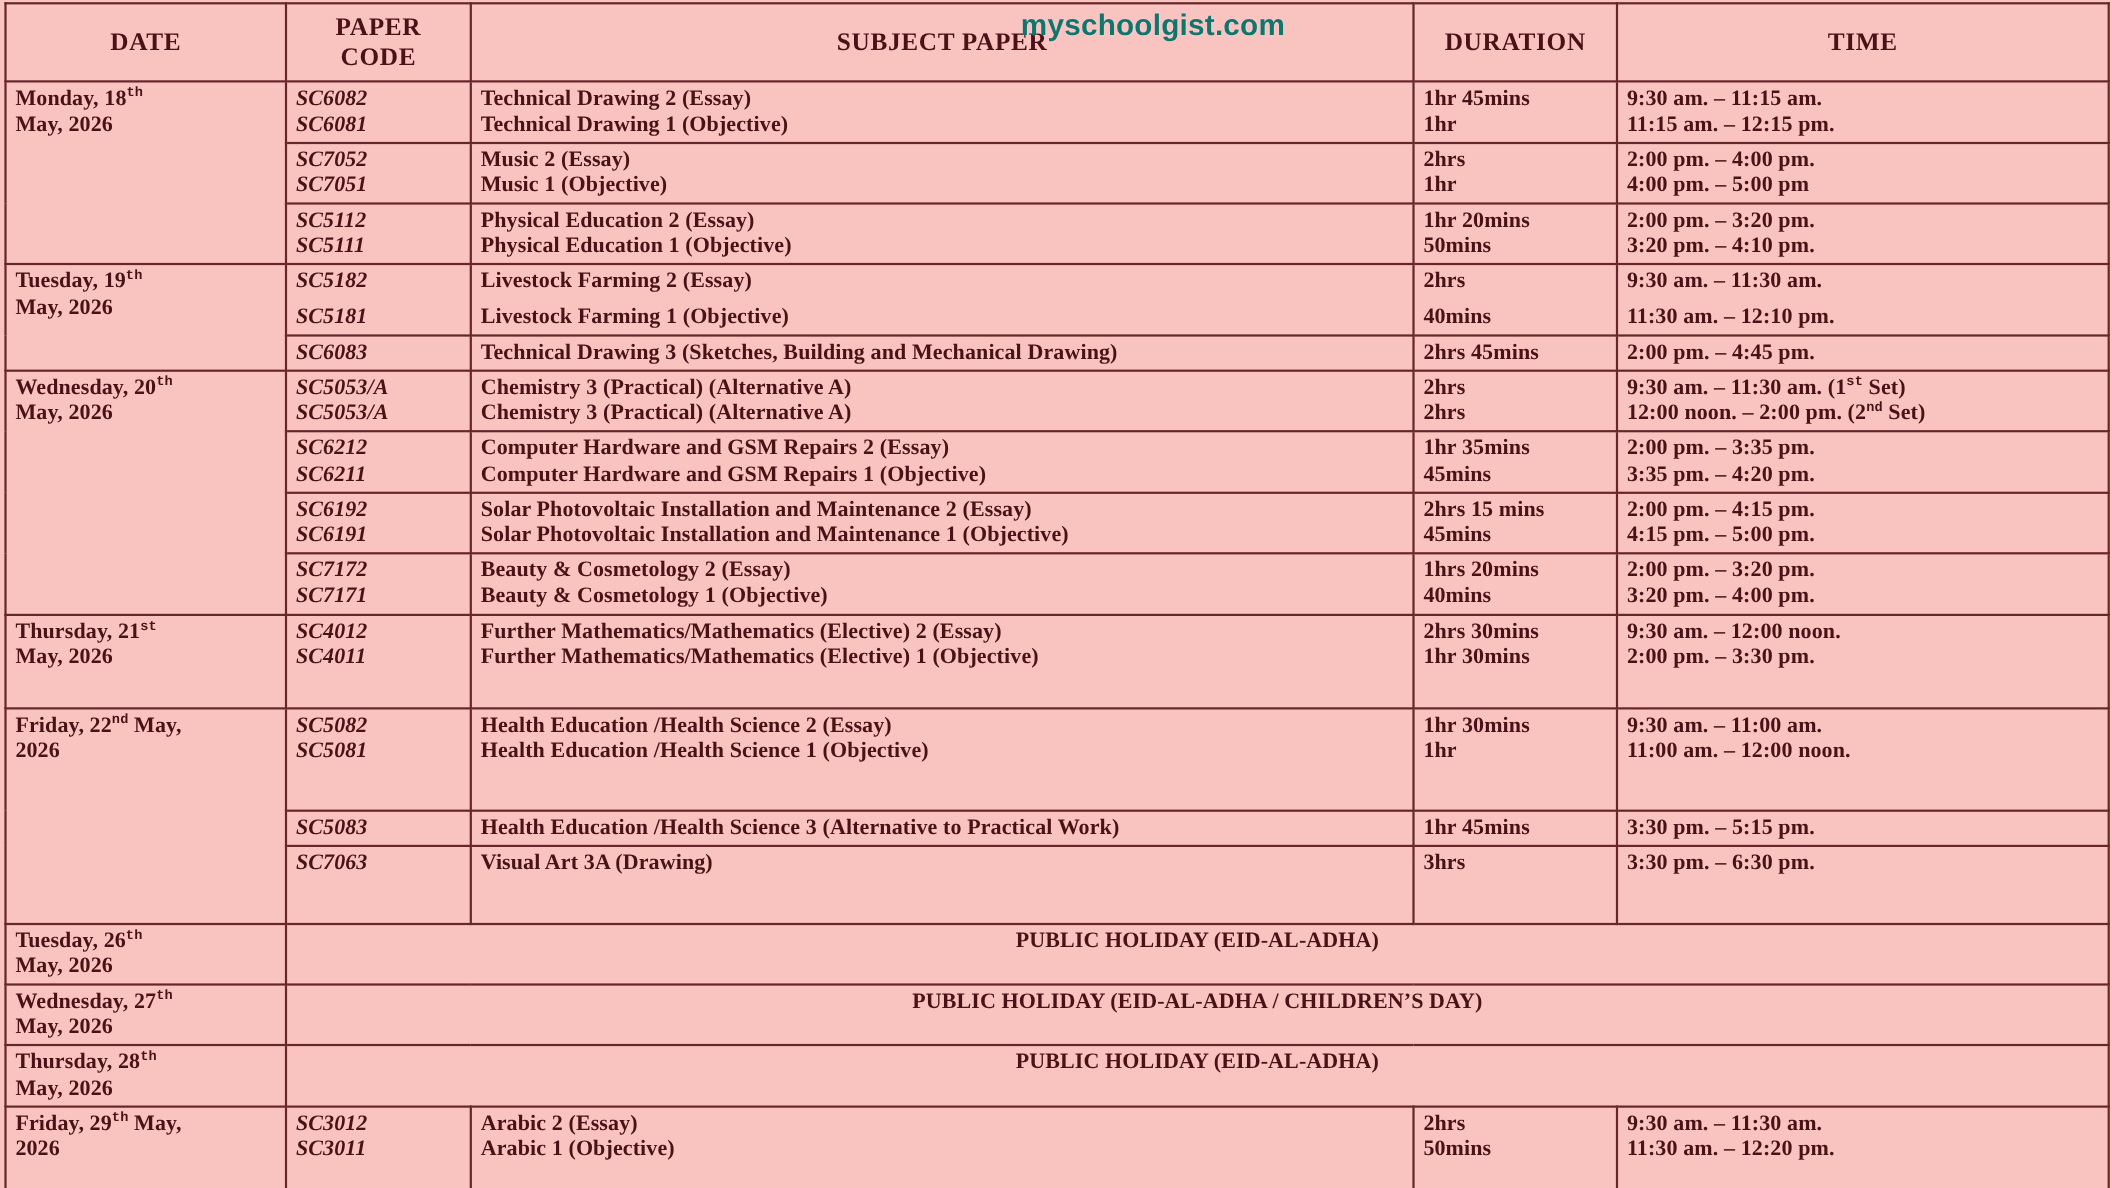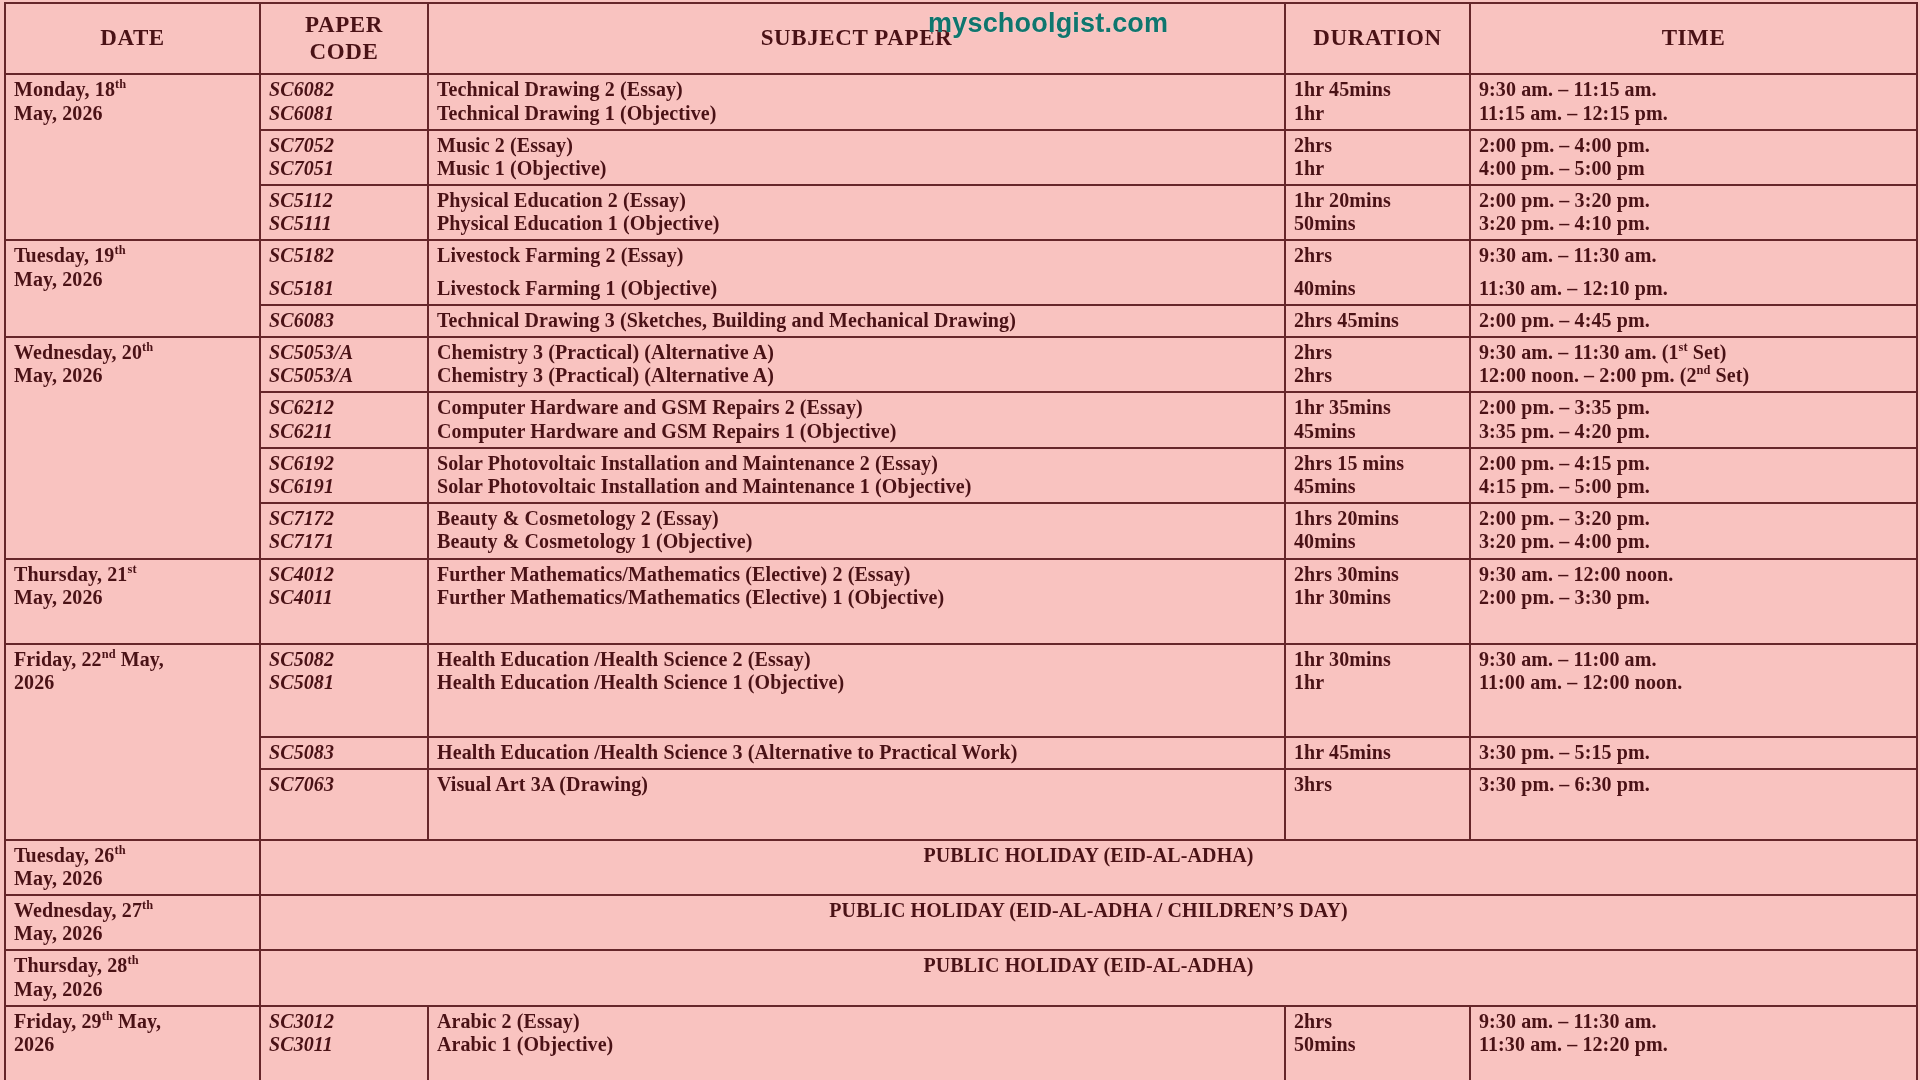--- a/index.html
+++ b/index.html
@@ -55,21 +55,21 @@
   td.time-cell { padding-left: 12px; white-space: nowrap; }
   td.holiday-cell {
     text-align: center;
     vertical-align: middle;
     font-size: 23px;
     letter-spacing: .3px;
     padding: 10px 8px;
   }
   .ln { display: block; white-space: nowrap; }
   .ln.sp { margin-top: 9px; }
-  sup { font-size: .62em; vertical-align: super; line-height: 0; }
+  sup { font-size: .62em; vertical-align: super; line-height: 0; font-family: Liberation Mono, monospace; }
   .watermark {
     position: absolute;
     left: 928px; top: 8px;
     font-family: "Liberation Sans", "DejaVu Sans", sans-serif;
     font-weight: bold;
     font-size: 27px;
     letter-spacing: .2px;
     color: #0f766e;
     pointer-events: none;
     text-shadow: 0 0 2px rgba(255,255,255,.35);

